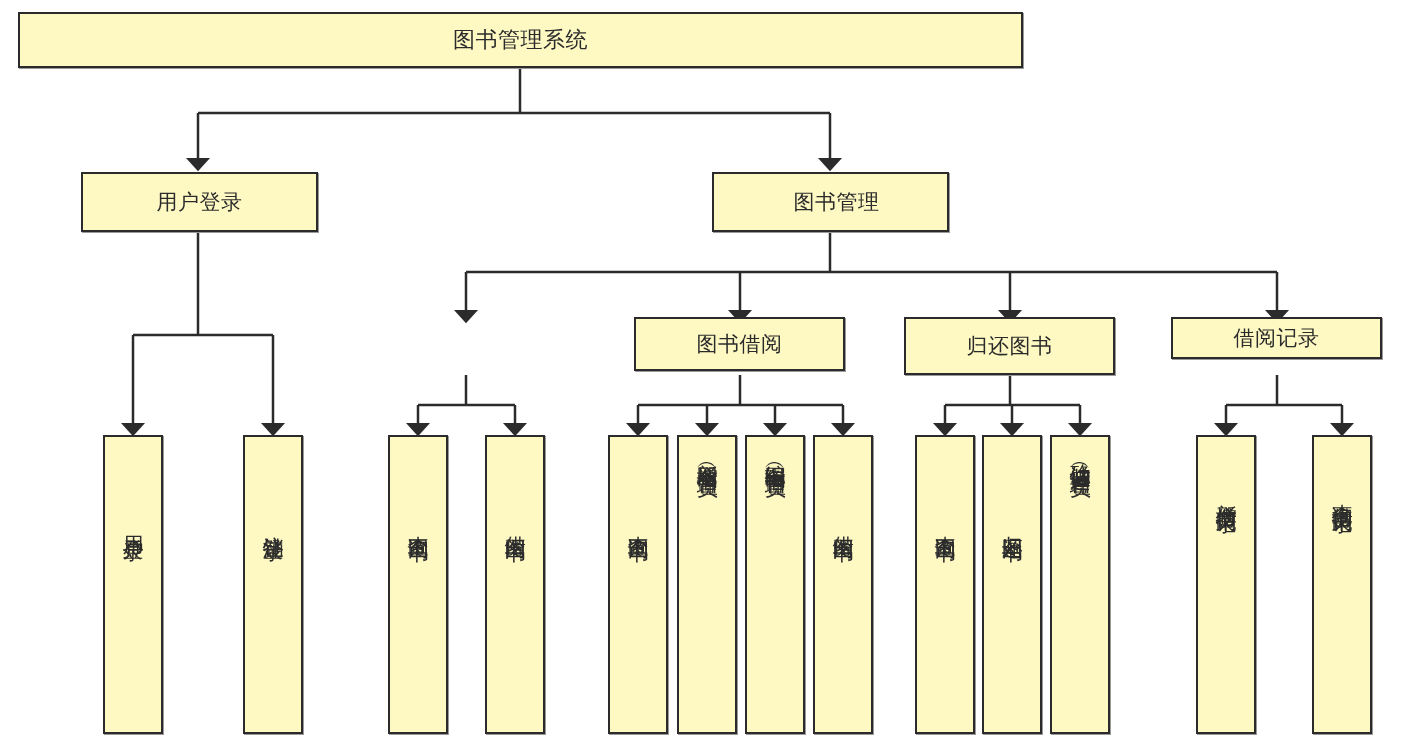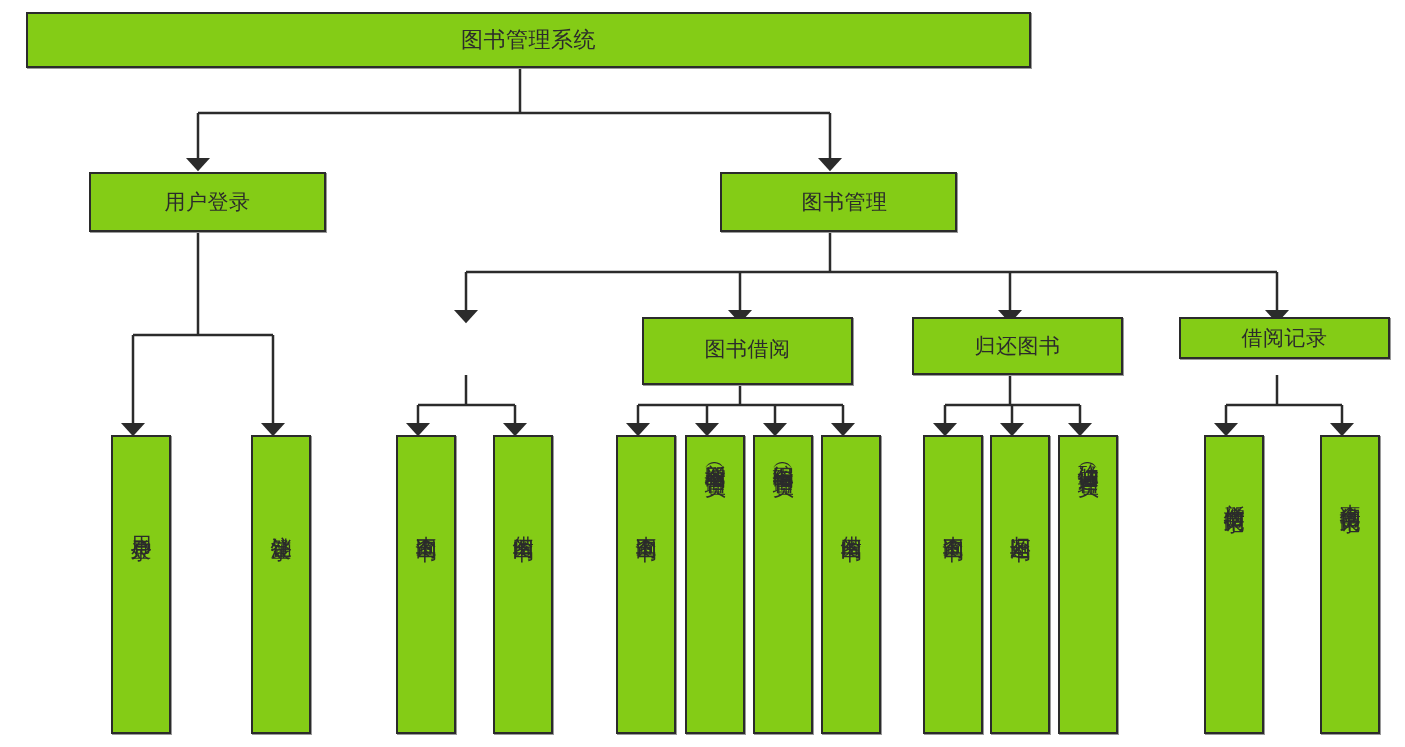--- a/index.html
+++ b/index.html
@@ -20,27 +20,26 @@
     left: 0;
     top: 0;
     width: 1405px;
     height: 747px;
     pointer-events: none;
   }
   .node {
     position: absolute;
     box-sizing: border-box;
     border: 2.5px solid #2b2b2b;
-    background: #84cc16;
+    background: #fef9c3;
     display: flex;
     align-items: center;
     justify-content: center;
     color: #2b2b2b;
     box-shadow: 1px 1px 0 #9a9a9a;
-    margin-left: 8px;
   }
   .node .label {
     font-size: 21px;
     line-height: 1.15;
     letter-spacing: 0.5px;
     white-space: nowrap;
     color: #2b2b2b;
   }
   .node.root .label { font-size: 22px; }
   .node.l1 .label { font-size: 21px; }
@@ -132,21 +131,21 @@
     <span class="label">图书管理系统</span>
   </div>
 
   <div class="node l1" style="left:81px; top:172px; width:237px; height:60px;">
     <span class="label">用户登录</span>
   </div>
   <div class="node l1" style="left:712px; top:172px; width:237px; height:60px;padding-left:12px;">
     <span class="label">图书管理</span>
   </div>
 
-  <div class="node l2" style="left:634px; top:317px; width:211px; height:68px;font-family:Liberation Mono, monospace;">
+  <div class="node l2" style="left:634px; top:317px; width:211px; height:54px;">
     <span class="label">图书借阅</span>
   </div>
   <div class="node l2" style="left:904px; top:317px; width:211px; height:58px;">
     <span class="label">归还图书</span>
   </div>
   <div class="node l2" style="left:1171px; top:317px; width:211px; height:42px;">
     <span class="label">借阅记录</span>
   </div>
 
   <div class="node leaf mid" style="left:103px; top:435px; width:60px; height:299px;">

